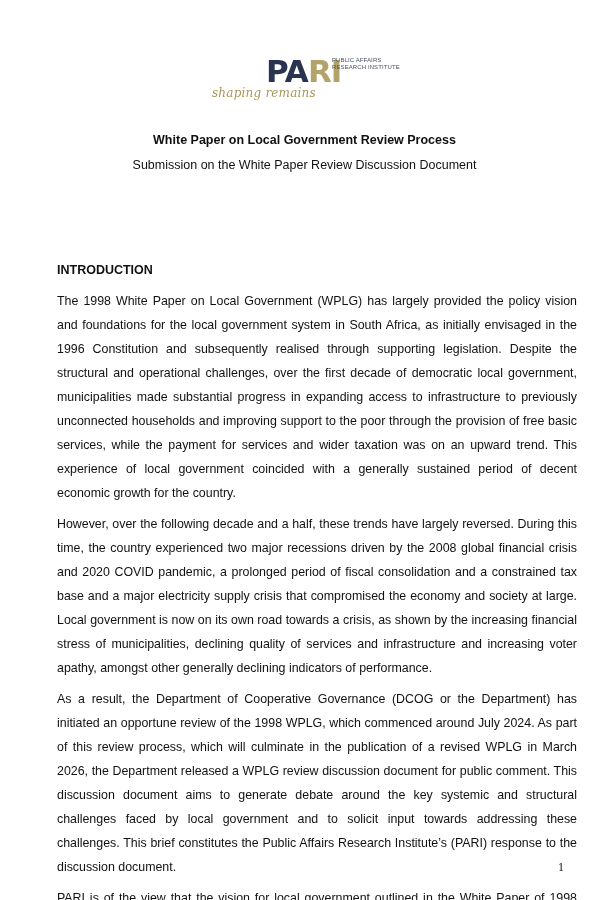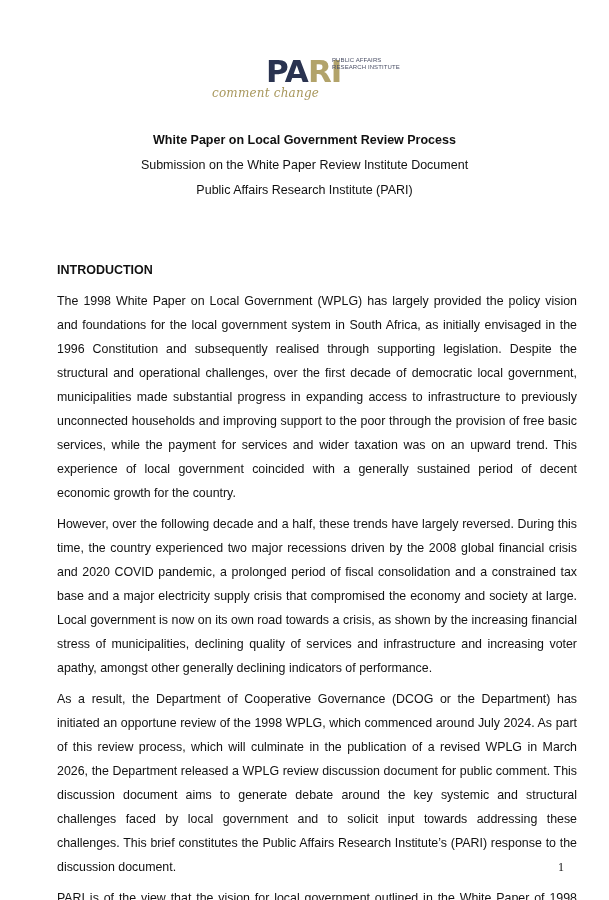--- a/index.html
+++ b/index.html
@@ -22,27 +22,26 @@
 <body>
 
 <div class="page">
 
   <div class="logo">
     <div class="logo-mark"><span>PA</span><span class="ri">RI</span></div>
     <div class="logo-name">
       <div>PUBLIC AFFAIRS</div>
       <div>RESEARCH INSTITUTE</div>
     </div>
-    <div class="tagline">comment change</div>
+    <div class="tagline">shaping remains</div>
   </div>
 
   <div class="titles">
     <div class="main-title">White Paper on Local Government Review Process</div>
-    <div>Submission on the White Paper Review Institute Document</div>
-    <div>Public Affairs Research Institute (PARI)</div>
+    <div>Submission on the White Paper Review Discussion Document</div>
   </div>
 
   <div class="content">
     <div class="heading">INTRODUCTION</div>
     <p class="para">The 1998 White Paper on Local Government (WPLG) has largely provided the policy vision and foundations for the local government system in South Africa, as initially envisaged in the 1996 Constitution and subsequently realised through supporting legislation. Despite the structural and operational challenges, over the first decade of democratic local government, municipalities made substantial progress in expanding access to infrastructure to previously unconnected households and improving support to the poor through the provision of free basic services, while the payment for services and wider taxation was on an upward trend. This experience of local government coincided with a generally sustained period of decent economic growth for the country.</p>
     <p class="para">However, over the following decade and a half, these trends have largely reversed. During this time, the country experienced two major recessions driven by the 2008 global financial crisis and 2020 COVID pandemic, a prolonged period of fiscal consolidation and a constrained tax base and a major electricity supply crisis that compromised the economy and society at large. Local government is now on its own road towards a crisis, as shown by the increasing financial stress of municipalities, declining quality of services and infrastructure and increasing voter apathy, amongst other generally declining indicators of performance.</p>
     <p class="para">As a result, the Department of Cooperative Governance (DCOG or the Department) has initiated an opportune review of the 1998 WPLG, which commenced around July 2024. As part of this review process, which will culminate in the publication of a revised WPLG in March 2026, the Department released a WPLG review discussion document for public comment. This discussion document aims to generate debate around the key systemic and structural challenges faced by local government and to solicit input towards addressing these challenges. This brief constitutes the Public Affairs Research Institute’s (PARI) response to the discussion document.</p>
     <p class="para">PARI is of the view that the vision for local government outlined in the White Paper of 1998 remains relevant and appropriate, a vision which draws its inspiration from the South African Constitution and the struggle for a democratic and socially just society. Although the experience of democratic local government over the last 25 years has necessitated a review of some of the assumptions about how the system should function, such as the funding models</p>
   </div>
 

